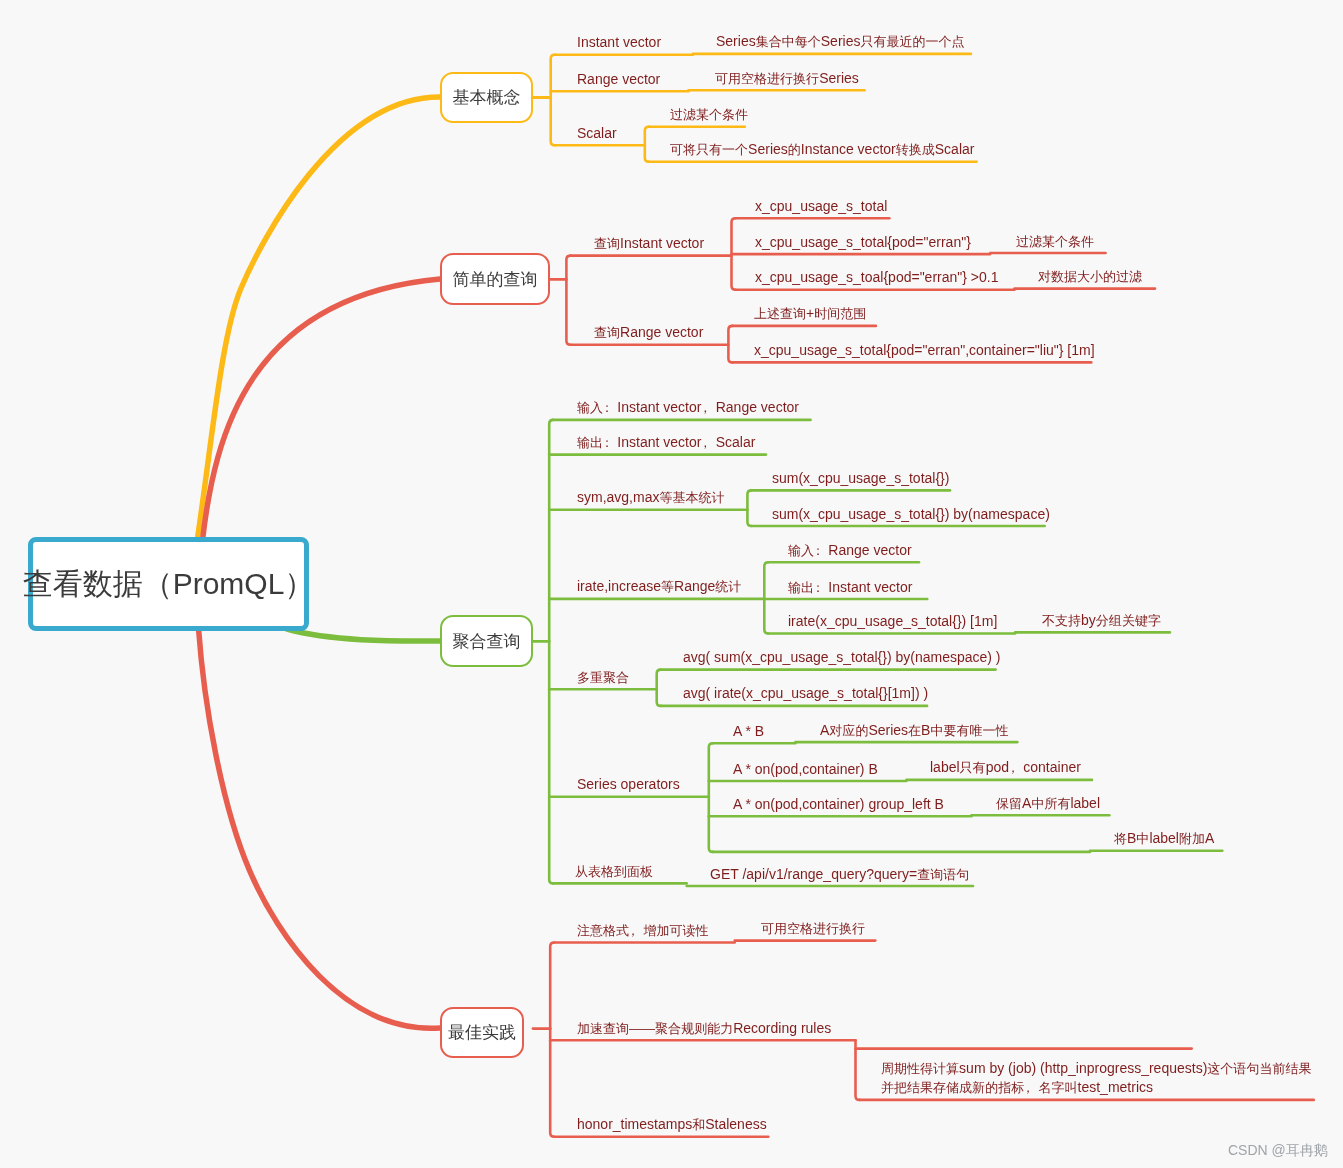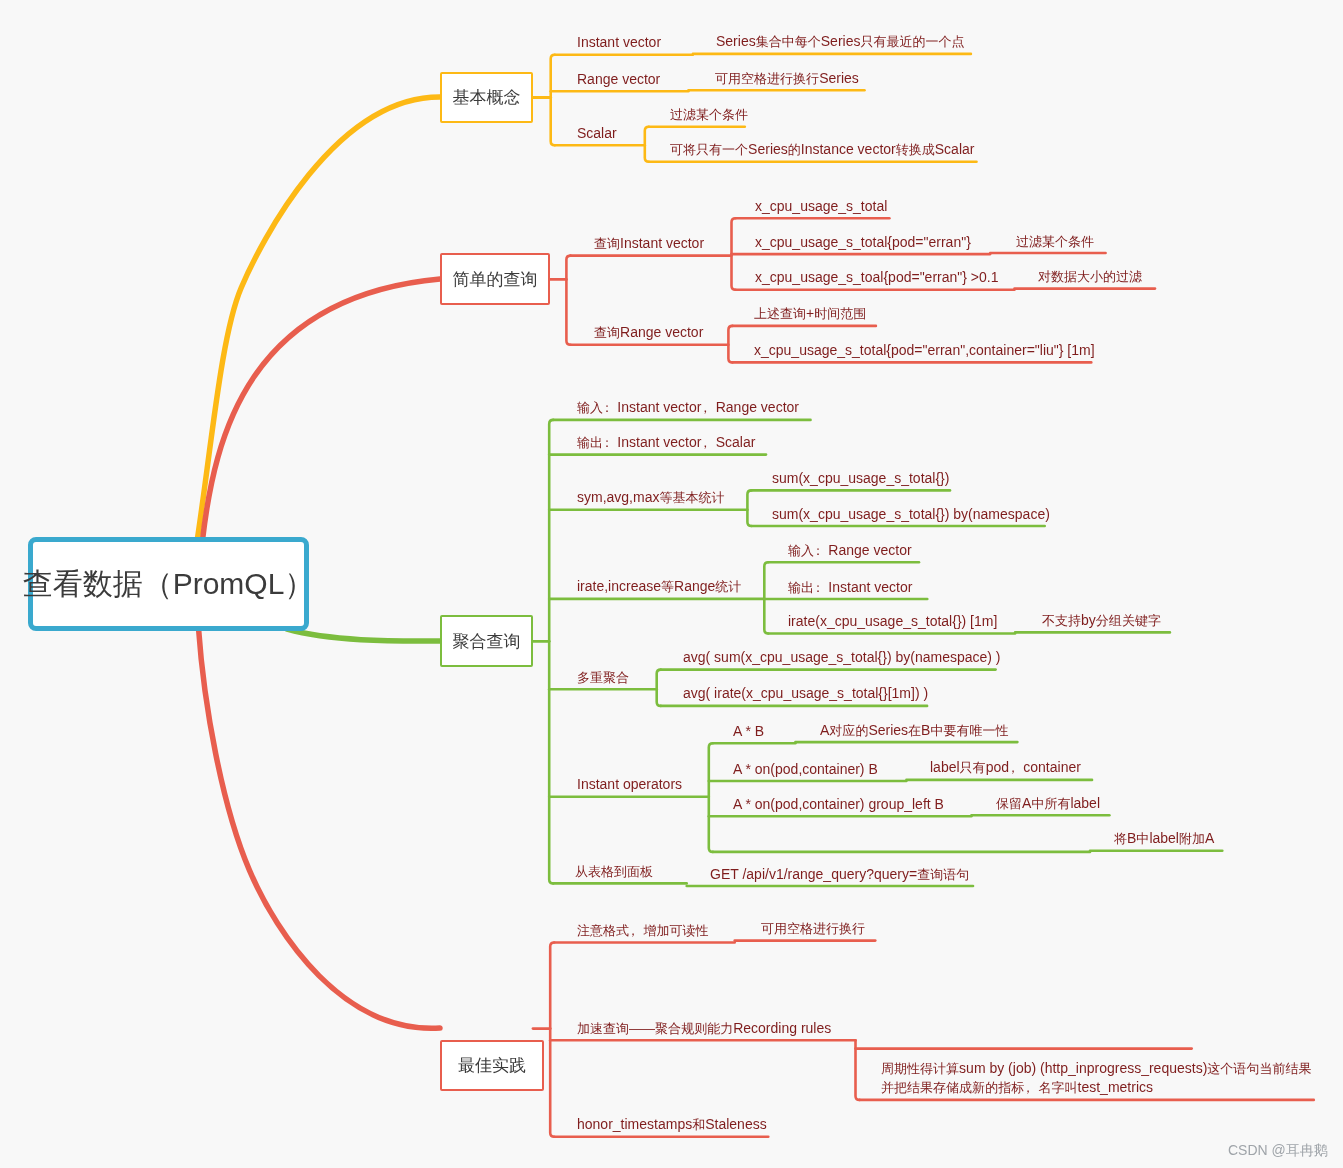--- a/index.html
+++ b/index.html
@@ -5,21 +5,21 @@
 <style>
   html,body{margin:0;padding:0;}
   body{width:1343px;height:1168px;background:#f8f8f8;
        font-family:"Liberation Sans","DejaVu Sans",sans-serif;overflow:hidden;}
   #stage{position:relative;width:1343px;height:1168px;}
   svg#wires{position:absolute;left:0;top:0;width:1343px;height:1168px;}
   .node{position:absolute;background:#ffffff;box-sizing:border-box;z-index:4;
         display:flex;align-items:center;justify-content:center;color:#3b3b3b;
         white-space:nowrap;will-change:transform;}
   .rootnode{border-width:5px;border-style:solid;border-radius:8px;font-size:30px;z-index:5;}
-  .bnode{border-width:2.8px;border-style:solid;border-radius:2px;font-size:17px;}
+  .bnode{border-width:2.8px;border-style:solid;border-radius:13px;font-size:17px;}
   .lbl{position:absolute;color:#7f1d1d;white-space:pre;font-size:14px;line-height:19px;
        will-change:transform;}
   .lbl .cjk{font-size:0.93em;}
   .lbl .fwp{display:inline-block;text-indent:-0.2em;margin-right:0.3em;}
   .wm{position:absolute;color:#9fa4a9;font-size:14px;white-space:nowrap;will-change:transform;text-align:center;}
 </style>
 </head>
 <body>
 
 <div id="stage">
@@ -96,21 +96,21 @@
     </div>
   <div class="node bnode" style="left:440px;top:72px;width:93px;height:51px;border-color:#fdb915;">
       <span><span class="cjk">基本概念</span></span>
     </div>
   <div class="node bnode" style="left:440px;top:253px;width:110px;height:52px;border-color:#e85e4e;">
       <span><span class="cjk">简单的查询</span></span>
     </div>
   <div class="node bnode" style="left:440px;top:615px;width:93px;height:52px;border-color:#7cbd3e;">
       <span><span class="cjk">聚合查询</span></span>
     </div>
-  <div class="node bnode" style="left:440px;top:1040px;width:104px;height:51px;border-color:#e85e4e;">
+  <div class="node bnode" style="left:440px;top:1007px;width:84px;height:51px;border-color:#e85e4e;">
       <span><span class="cjk">最佳实践</span></span>
     </div>
   <div class="lbl" style="left:577.1px;top:33.3px;"><span>Instant vector</span></div>
   <div class="lbl" style="left:716.2px;top:32.4px;"><span>Series</span><span class="cjk">集合中每个</span><span>Series</span><span class="cjk">只有最近的一个点</span></div>
   <div class="lbl" style="left:577.1px;top:69.7px;"><span>Range vector</span></div>
   <div class="lbl" style="left:715.2px;top:68.8px;"><span class="cjk">可用空格进行换行</span><span>Series</span></div>
   <div class="lbl" style="left:577.1px;top:123.8px;"><span>Scalar</span></div>
   <div class="lbl" style="left:670.1px;top:105.3px;"><span class="cjk">过滤某个条件</span></div>
   <div class="lbl" style="left:669.6px;top:140.2px;"><span class="cjk">可将只有一个</span><span>Series</span><span class="cjk">的</span><span>Instance vector</span><span class="cjk">转换成</span><span>Scalar</span></div>
   <div class="lbl" style="left:594.4px;top:234.1px;"><span class="cjk">查询</span><span>Instant vector</span></div>
@@ -128,21 +128,21 @@
   <div class="lbl" style="left:772.4px;top:468.9px;"><span>sum(x_cpu_usage_s_total{})</span></div>
   <div class="lbl" style="left:772.4px;top:504.5px;"><span>sum(x_cpu_usage_s_total{}) by(namespace)</span></div>
   <div class="lbl" style="left:576.8px;top:577.4px;"><span>irate,increase</span><span class="cjk">等</span><span>Range</span><span class="cjk">统计</span></div>
   <div class="lbl" style="left:788.1px;top:540.7px;"><span class="cjk">输入</span><span class="cjk fwp">：</span><span>Range vector</span></div>
   <div class="lbl" style="left:788.1px;top:577.5px;"><span class="cjk">输出</span><span class="cjk fwp">：</span><span>Instant vector</span></div>
   <div class="lbl" style="left:788.1px;top:612.0px;"><span>irate(x_cpu_usage_s_total{}) [1m]</span></div>
   <div class="lbl" style="left:1041.6px;top:610.9px;"><span class="cjk">不支持</span><span>by</span><span class="cjk">分组关键字</span></div>
   <div class="lbl" style="left:576.8px;top:667.7px;"><span class="cjk">多重聚合</span></div>
   <div class="lbl" style="left:682.7px;top:648.1px;"><span>avg( sum(x_cpu_usage_s_total{}) by(namespace) )</span></div>
   <div class="lbl" style="left:682.7px;top:684.4px;"><span>avg( irate(x_cpu_usage_s_total{}[1m]) )</span></div>
-  <div class="lbl" style="left:576.8px;top:775.3px;"><span>Instant operators</span></div>
+  <div class="lbl" style="left:576.8px;top:775.3px;"><span>Series operators</span></div>
   <div class="lbl" style="left:732.8px;top:721.7px;"><span>A * B</span></div>
   <div class="lbl" style="left:820.4px;top:720.6px;"><span>A</span><span class="cjk">对应的</span><span>Series</span><span class="cjk">在</span><span>B</span><span class="cjk">中要有唯一性</span></div>
   <div class="lbl" style="left:732.8px;top:759.5px;"><span>A * on(pod,container) B</span></div>
   <div class="lbl" style="left:929.8px;top:758.4px;"><span>label</span><span class="cjk">只有</span><span>pod</span><span class="cjk fwp">，</span><span>container</span></div>
   <div class="lbl" style="left:732.8px;top:794.8px;"><span>A * on(pod,container) group_left B</span></div>
   <div class="lbl" style="left:995.5px;top:793.7px;"><span class="cjk">保留</span><span>A</span><span class="cjk">中所有</span><span>label</span></div>
   <div class="lbl" style="left:1113.8px;top:829.3px;"><span class="cjk">将</span><span>B</span><span class="cjk">中</span><span>label</span><span class="cjk">附加</span><span>A</span></div>
   <div class="lbl" style="left:574.9px;top:861.9px;"><span class="cjk">从表格到面板</span></div>
   <div class="lbl" style="left:710px;top:864.5px;"><span>GET /api/v1/range_query?query=</span><span class="cjk">查询语句</span></div>
   <div class="lbl" style="left:576.7px;top:921.0px;"><span class="cjk">注意格式</span><span class="cjk fwp">，</span><span class="cjk">增加可读性</span></div>

